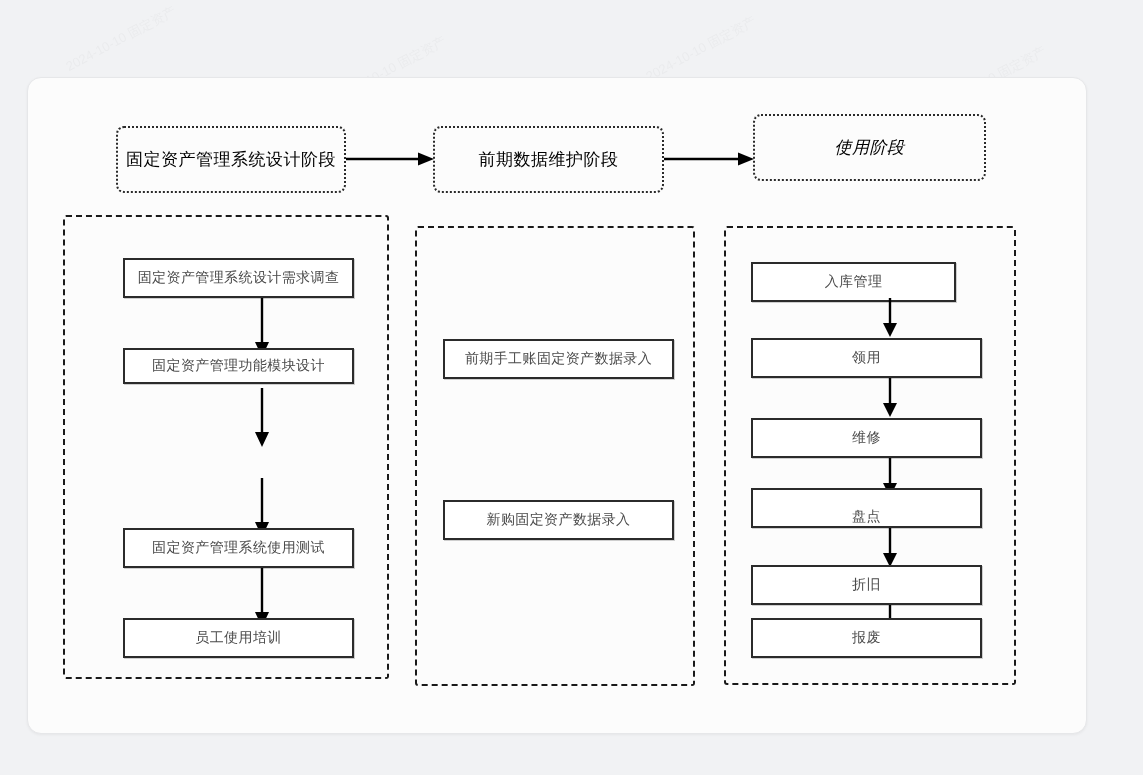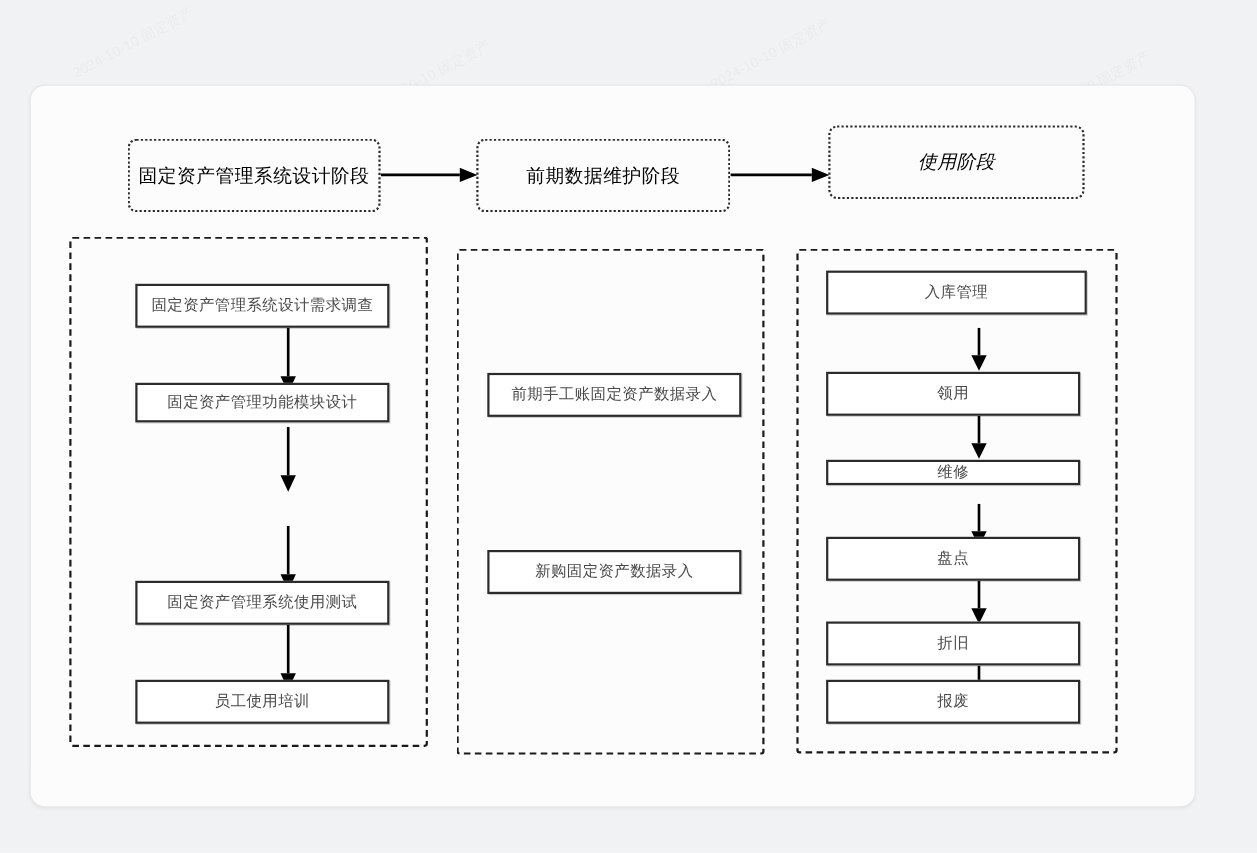--- a/index.html
+++ b/index.html
@@ -170,51 +170,51 @@
     <div class="node" style="left:415px; top:261px; width:231px; height:40px;">
       <span class="node-label">前期手工账固定资产数据录入</span>
     </div>
 
     <div class="node" style="left:415px; top:422px; width:231px; height:40px;">
       <span class="node-label">新购固定资产数据录入</span>
     </div>
 
     <div class="group-box" style="left:696px; top:148px; width:292px; height:459px;"></div>
 
-    <div class="node" style="left:723px; top:168px; width:237px; height:40px;">
+    <div class="node" style="left:723px; top:184px; width:205px; height:40px;">
       <span class="node-label">入库管理</span>
     </div>
     <div class="arrow-v" style="left:854px; top:220px;">
       <svg width="16" height="40" viewBox="0 0 16 40">
         <line x1="8" y1="0" x2="8" y2="25" stroke="#000" stroke-width="2.4"></line>
         <polygon points="1,25 15,25 8,39" fill="#000"></polygon>
       </svg>
     </div>
 
     <div class="node" style="left:723px; top:260px; width:231px; height:40px;">
       <span class="node-label">领用</span>
     </div>
     <div class="arrow-v" style="left:854px; top:300px;">
       <svg width="16" height="40" viewBox="0 0 16 40">
         <line x1="8" y1="0" x2="8" y2="25" stroke="#000" stroke-width="2.4"></line>
         <polygon points="1,25 15,25 8,39" fill="#000"></polygon>
       </svg>
     </div>
 
-    <div class="node" style="left:723px; top:340px; width:231px; height:23px;">
+    <div class="node" style="left:723px; top:340px; width:231px; height:40px;">
       <span class="node-label">维修</span>
     </div>
     <div class="arrow-v" style="left:854px; top:380px;">
       <svg width="16" height="40" viewBox="0 0 16 40">
         <line x1="8" y1="0" x2="8" y2="25" stroke="#000" stroke-width="2.4"></line>
         <polygon points="1,25 15,25 8,39" fill="#000"></polygon>
       </svg>
     </div>
 
-    <div class="node" style="left:723px; top:410px; width:231px; height:40px;">
+    <div class="node" style="left:723px; top:410px; width:231px; height:40px;align-items:flex-end;">
       <span class="node-label">盘点</span>
     </div>
     <div class="arrow-v" style="left:854px; top:450px;">
       <svg width="16" height="40" viewBox="0 0 16 40">
         <line x1="8" y1="0" x2="8" y2="25" stroke="#000" stroke-width="2.4"></line>
         <polygon points="1,25 15,25 8,39" fill="#000"></polygon>
       </svg>
     </div>
 
     <div class="node" style="left:723px; top:487px; width:231px; height:40px;">

